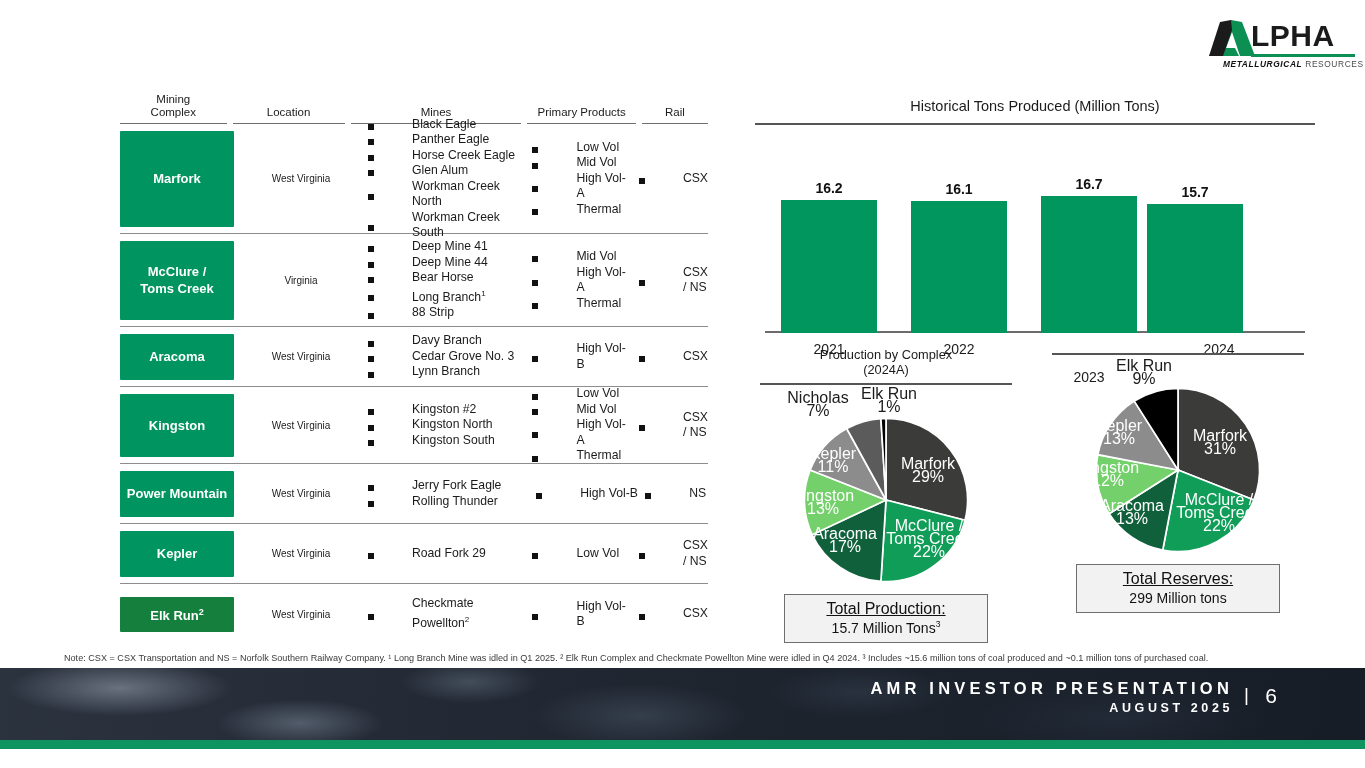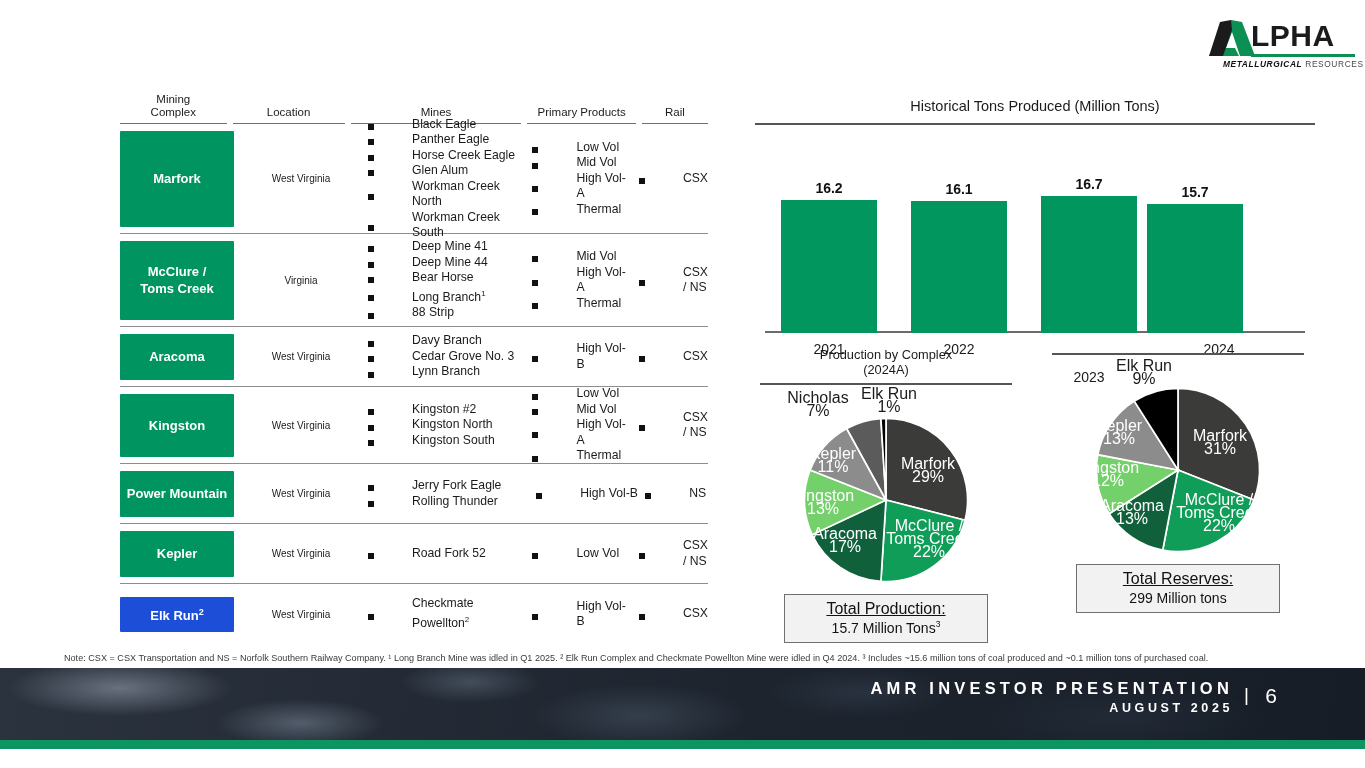--- a/index.html
+++ b/index.html
@@ -414,21 +414,21 @@
               <span>Kepler</span>
             </div>
           </div>
           <div class="cell c2">
             <div class="loc">West Virginia</div>
           </div>
           <div class="cell c3">
             <div class="bul-list">
               <div class="bul">
                 <span class="sq"></span>
-                <span>Road Fork 52</span>
+                <span>Road Fork 29</span>
               </div>
             </div>
           </div>
           <div class="cell c4">
             <div class="bul-list">
               <div class="bul">
                 <span class="sq"></span>
                 <span>Low Vol</span>
               </div>
             </div>
@@ -437,21 +437,21 @@
             <div class="bul-list">
               <div class="bul">
                 <span class="sq"></span>
                 <span>CSX / NS</span>
               </div>
             </div>
           </div>
         </div>
         <div class="trow" style="height: 60px;">
           <div class="cell c1">
-            <div class="complex-box" style="height: 35px; background: #1d4ed8;">
+            <div class="complex-box" style="height: 35px; background: #15803d;">
               <span>Elk Run<sup style="font-size:9px">2</sup></span>
             </div>
           </div>
           <div class="cell c2">
             <div class="loc">West Virginia</div>
           </div>
           <div class="cell c3">
             <div class="bul-list">
               <div class="bul">
                 <span class="sq"></span>

